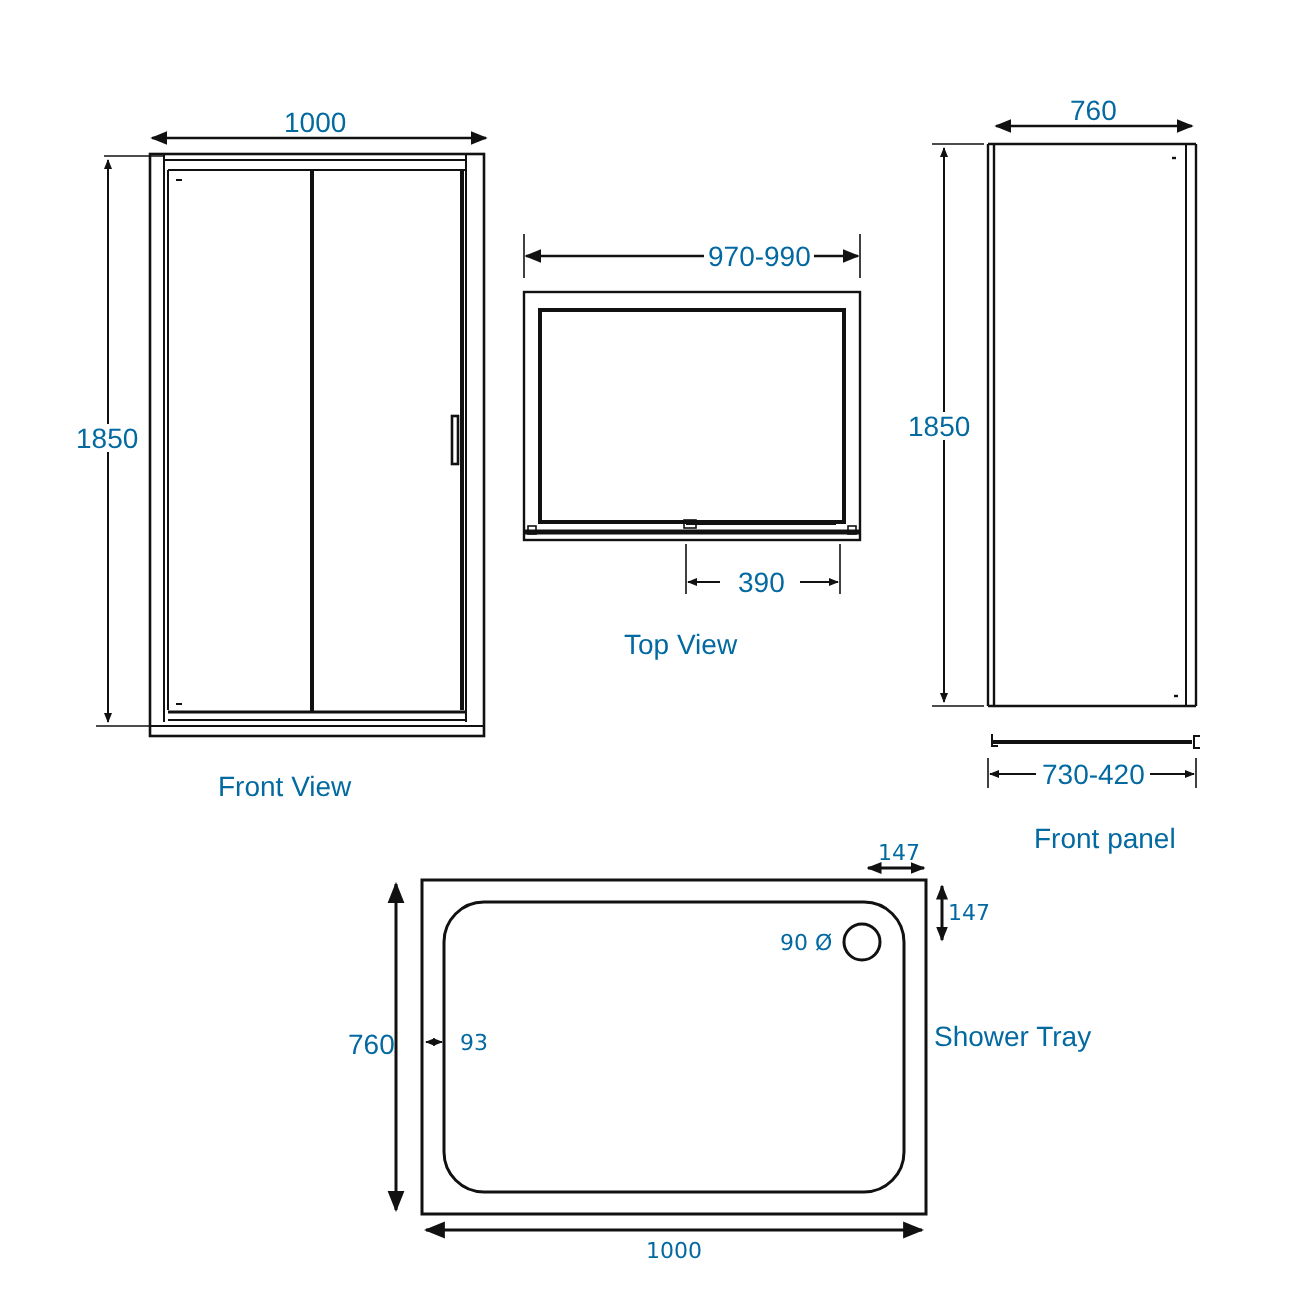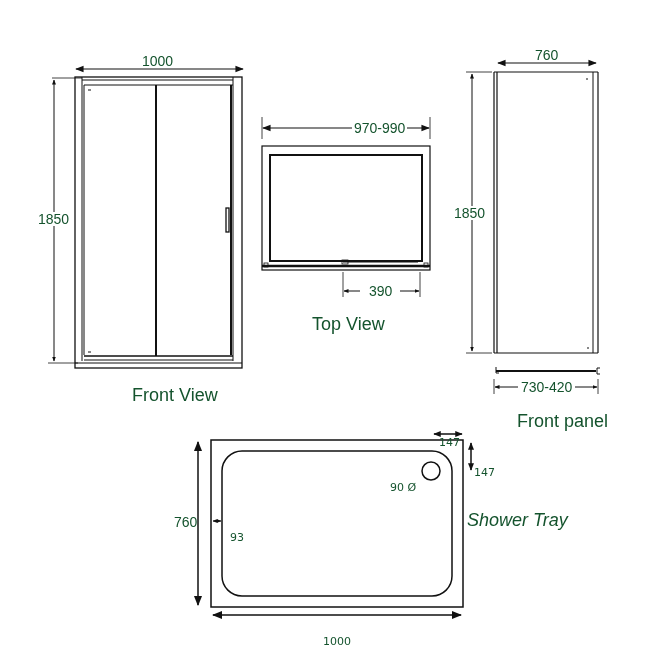--- a/index.html
+++ b/index.html
@@ -1,21 +1,21 @@
 <!DOCTYPE html>
 <html><head>
 <meta charset="utf-8">
 <style>
   html, body { margin: 0; padding: 0; background: #ffffff; }
   body { width: 650px; height: 650px; position: relative; overflow: hidden; font-family: "Liberation Sans", sans-serif; color: #111; }
   svg { position: absolute; left: 0; top: 0; }
-  .lbl { position: absolute; font-family: "Liberation Sans", sans-serif; color: #14532d; white-space: nowrap; line-height: 1; }
+  .lbl { position: absolute; font-family: "Liberation Sans", sans-serif; color: #0369a1; white-space: nowrap; line-height: 1; }
   .dim { font-size: 14px; background: #fff; padding: 0 2px; }
-  .cap { font-size: 18px; }
-  .small { font-size: 11px; font-family: "DejaVu Sans", sans-serif; margin-top: 16px; }
+  .cap { font-size: 14px; }
+  .small { font-size: 11px; font-family: "DejaVu Sans", sans-serif; }
 </style>
 </head>
 <body>
 
 <svg width="650" height="650" viewBox="0 0 650 650">
   <defs>
     <marker id="arr" viewBox="0 0 10 10" refX="9" refY="5" markerWidth="7" markerHeight="7" orient="auto-start-reverse">
       <path d="M0,1 L10,5 L0,9 z" fill="#111"></path>
     </marker>
     <marker id="arrs" viewBox="0 0 10 10" refX="9" refY="5" markerWidth="5" markerHeight="5" orient="auto-start-reverse">
@@ -116,30 +116,30 @@
     <line x1="213" y1="521" x2="221" y2="521" stroke-width="1" marker-start="url(#arrs)" marker-end="url(#arrs)"></line>
 
     <line x1="434" y1="434" x2="462" y2="434" stroke-width="1.5" marker-start="url(#arrs)" marker-end="url(#arrs)"></line>
 
     <line x1="471" y1="443" x2="471" y2="470" stroke-width="1.5" marker-start="url(#arrs)" marker-end="url(#arrs)"></line>
   </g>
 </svg>
 
 <div class="lbl dim" style="left:140px; top:54px;">1000</div>
 <div class="lbl dim" style="left:36px; top:212px;">1850</div>
-<div class="lbl cap" style="left:132px; top:386px;text-align:center;">Front View</div>
+<div class="lbl cap" style="left:109px; top:386px;text-align:center;">Front View</div>
 
 <div class="lbl dim" style="left:316px; top:121px;margin-left:36px;">970-990</div>
 <div class="lbl dim" style="left:367px; top:284px;">390</div>
 <div class="lbl cap" style="left:312px; top:315px;">Top View</div>
 
 <div class="lbl dim" style="left:533px; top:48px;">760</div>
 <div class="lbl dim" style="left:452px; top:206px;">1850</div>
 <div class="lbl dim" style="left:519px; top:380px;">730-420</div>
 <div class="lbl cap" style="left:517px; top:412px;">Front panel</div>
 
 <div class="lbl dim" style="left:172px; top:515px; background:transparent;">760</div>
 <div class="lbl small" style="left:230px; top:516px;">93</div>
 <div class="lbl small" style="left:323px; top:620px;">1000</div>
 <div class="lbl small" style="left:439px; top:421px;">147</div>
 <div class="lbl small" style="left:474px; top:451px;">147</div>
 <div class="lbl small" style="left:390px; top:466px;text-align:center;">90 Ø</div>
-<div class="lbl cap" style="left:467px; top:511px;font-style:italic;">Shower Tray</div>
+<div class="lbl cap" style="left:467px; top:511px;">Shower Tray</div>
 
 </body></html>

